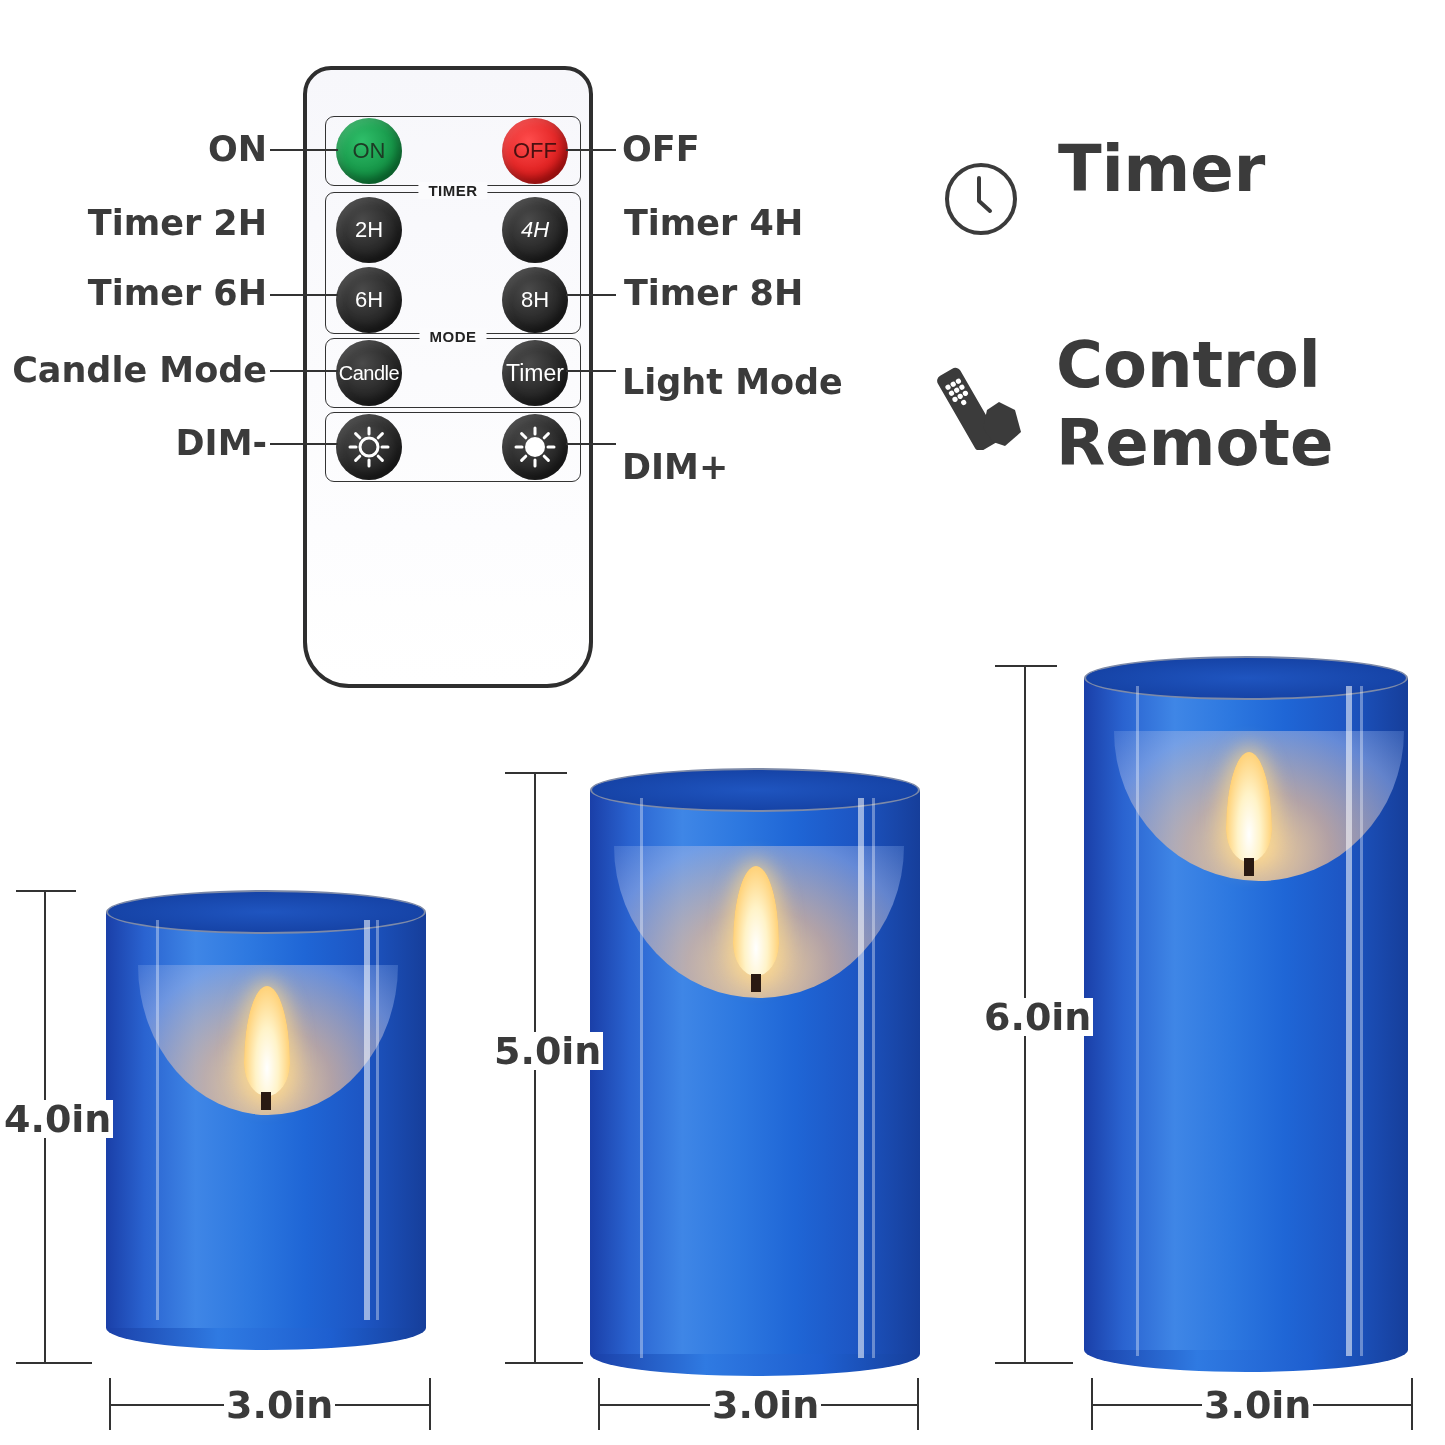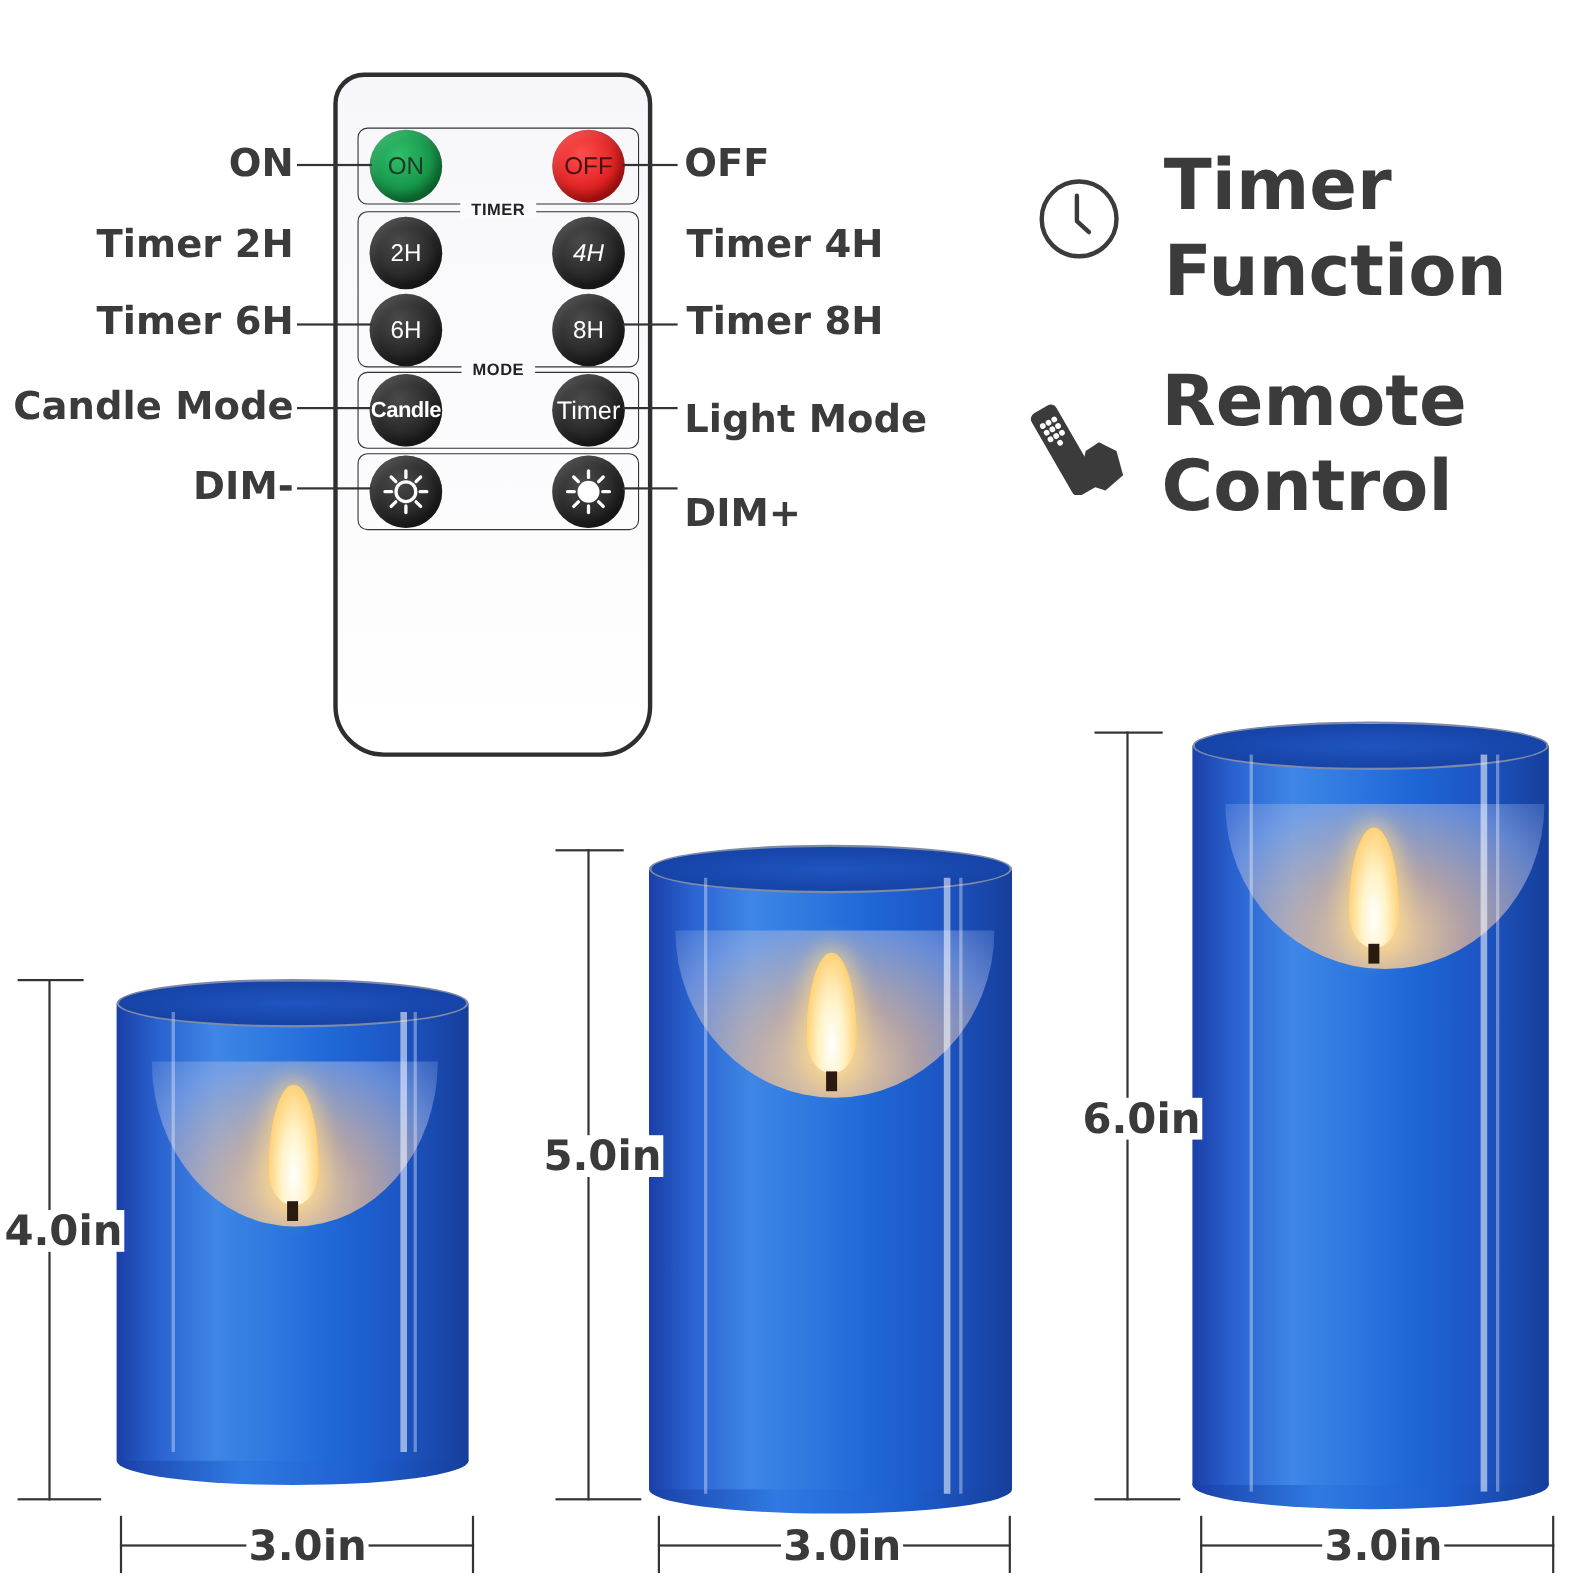--- a/index.html
+++ b/index.html
@@ -78,21 +78,21 @@
     <div class="btn dark" style="left:10px;top:74px;">
         <span>6H</span>
       </div>
     <div class="btn dark" style="left:176px;top:74px;">
         <span>8H</span>
       </div>
   </div>
 
   <div class="panel" style="top:268px;height:70px;">
     <span class="panel-label">MODE</span>
-    <div class="btn dark small-text" style="left:10px;top:1px;font-weight:bold;">
+    <div class="btn dark small-text" style="left:10px;top:1px;">
         <span>Candle</span>
       </div>
     <div class="btn dark" style="left:176px;top:1px;font-size:23px;">
         <span>Timer</span>
       </div>
   </div>
 
   <div class="panel" style="top:342px;height:70px;">
     <div class="btn dark" style="left:10px;top:1px;">
       <svg width="44" height="44" viewBox="-22 -22 44 44">
@@ -154,21 +154,20 @@
 
 <div class="leader" style="left:566px;top:443px;width:50px;"></div>
 <div class="lbl" style="left:622px;top:450px;">DIM+</div>
 
 <svg class="abs" style="left:943px;top:161px;" width="76" height="76" viewBox="0 0 76 76">
   <circle cx="38" cy="38" r="34" fill="none" stroke="#3b3b3b" stroke-width="4"></circle>
   <polyline points="36,17 36,40 47,50" fill="none" stroke="#3b3b3b" stroke-width="4" stroke-linecap="round" stroke-linejoin="round"></polyline>
 </svg>
 <div class="feat" style="left:1058px;top:130px;">
   <div>Timer</div>
-  <div>Function</div>
 </div>
 
 <svg class="abs" style="left:935px;top:358px;" width="92" height="92" viewBox="0 0 92 92">
   <g transform="rotate(-30 40 46)">
     <rect x="18" y="4" width="26" height="86" rx="6" fill="#3b3b3b"></rect>
     <g fill="#fff">
       <circle cx="25" cy="18" r="2.6"></circle>
         <circle cx="31" cy="18" r="2.6"></circle>
         <circle cx="37" cy="18" r="2.6"></circle>
       <circle cx="25" cy="25" r="2.6"></circle>
@@ -176,22 +175,22 @@
         <circle cx="37" cy="25" r="2.6"></circle>
       <circle cx="25" cy="32" r="2.6"></circle>
         <circle cx="31" cy="32" r="2.6"></circle>
         <circle cx="37" cy="32" r="2.6"></circle>
       <circle cx="31" cy="39" r="2.6"></circle>
     </g>
   </g>
   <path d="M52 52 L64 44 L80 52 L86 74 L70 88 L58 84 L48 70 Z" fill="#3b3b3b"></path>
 </svg>
 <div class="feat" style="left:1056px;top:326px;">
+  <div>Control</div>
   <div>Remote</div>
-  <div>Control</div>
 </div>
 
 <div class="candle" style="left:106px;top:890px;width:320px;height:460px;">
   <div class="bottom-ellipse" style="bottom:0;"></div>
   <div class="glass" style="top:22px;bottom:22px;"></div>
   <div class="glow" style="left:32px;top:75px;width:260px;height:150px;"></div>
   <div class="flame" style="left:138px;top:96px;"></div>
   <div class="wick" style="left:155px;top:202px;"></div>
   <div class="rim" style="top:0;"></div>
   <div class="streak" style="left:258px;top:30px;height:400px;"></div>

